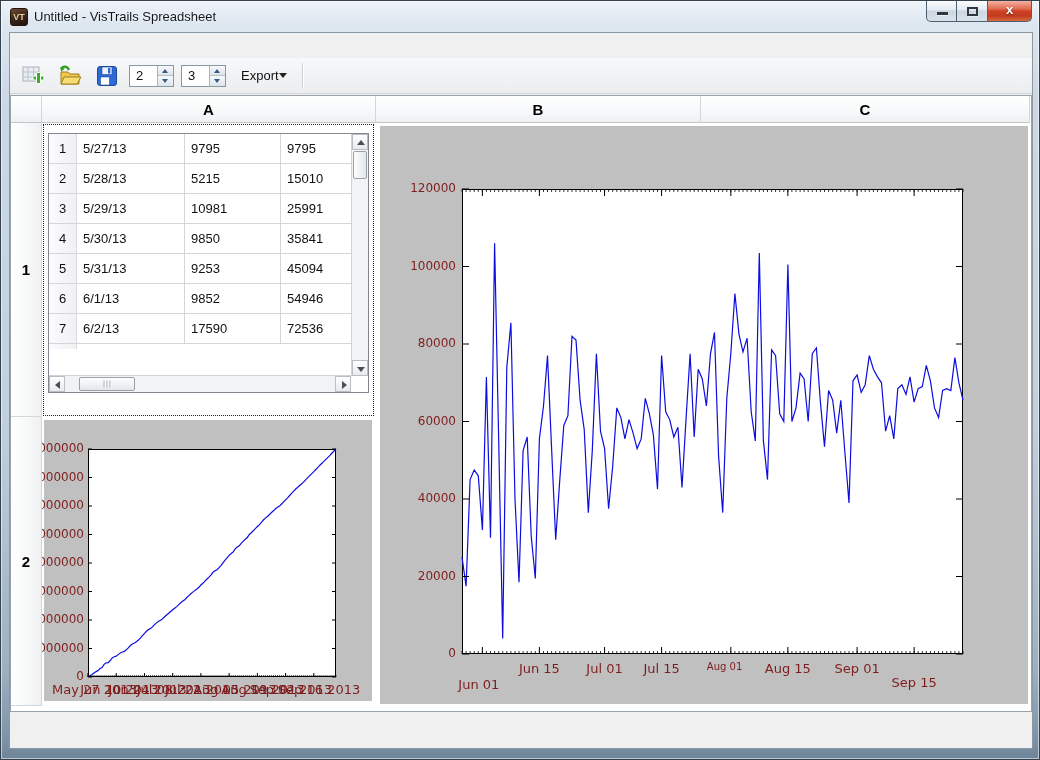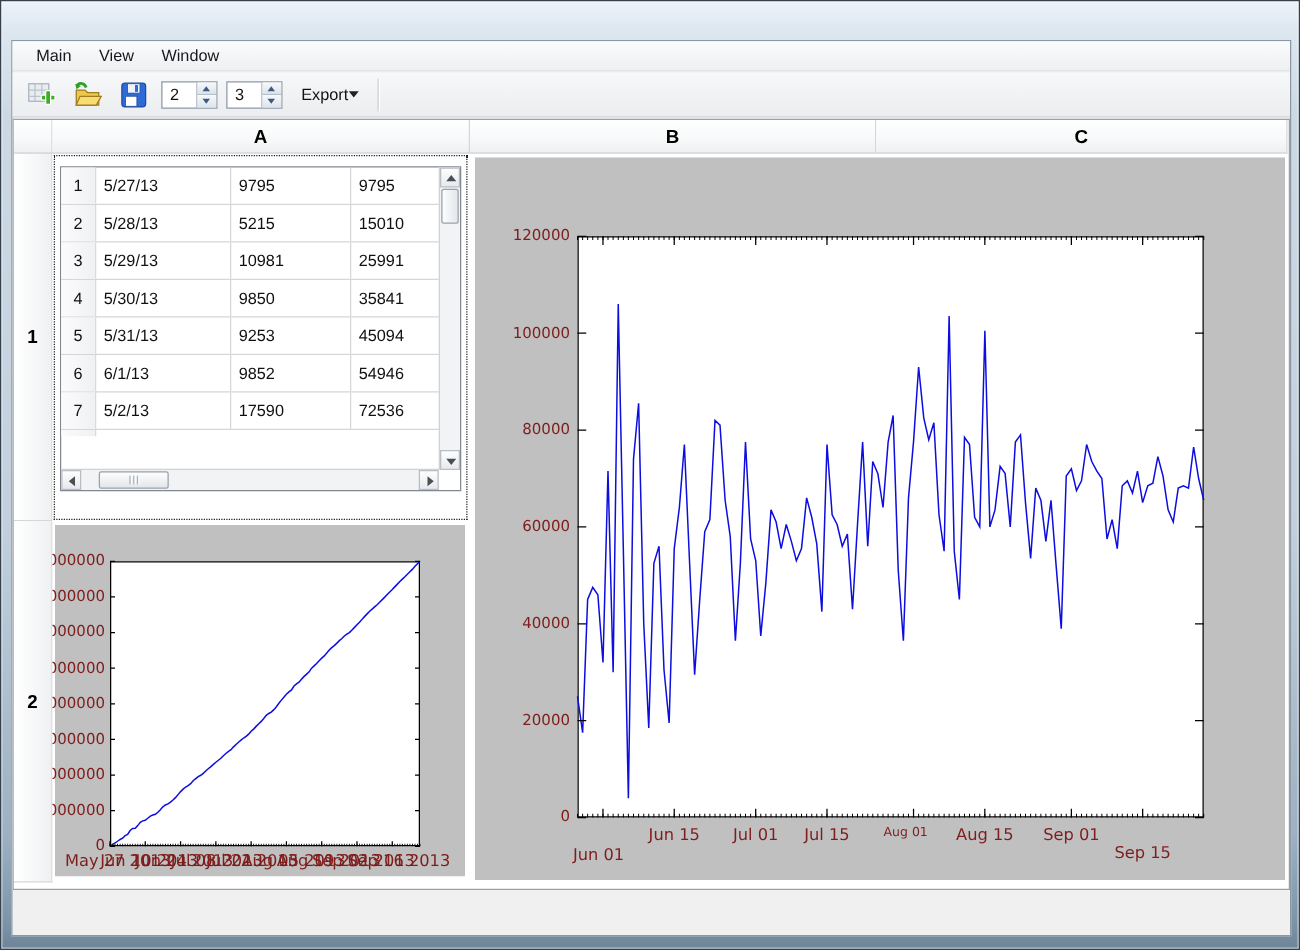--- a/index.html
+++ b/index.html
@@ -94,28 +94,38 @@
   .rgrip i { position:absolute; width:2px; height:2px; background:#9aa2aa; box-shadow:1px 1px 0 #fff; }
 
   
   .icon-art { width:24px; height:24px; display:block; }
 </style>
 </head>
 <body>
 
 <div class="window">
 
+  <div class="titlebar">
+    <span class="vt-icon">VT</span>
+    <span class="title-text">Untitled - VisTrails Spreadsheet</span>
+    <div class="winbtns">
+      <div class="winbtn min">
+          <span class="glyph-min"></span>
+        </div>
+      <div class="winbtn max">
+          <span class="glyph-max"></span>
+        </div>
+      <div class="winbtn close">
+          <span class="glyph-close">x</span>
+        </div>
+    </div>
+  </div>
 
   <div class="client">
 
-    <div class="menubar">
-      <span class="menu-item">Main</span>
-      <span class="menu-item">View</span>
-      <span class="menu-item">Window</span>
-    </div>
 
     <div class="toolbar">
       <div class="tool-btn">
         <svg class="icon-art" viewBox="0 0 24 24">
           <rect x="2" y="3" width="16" height="14" fill="#e9edf1" stroke="#a7b2bc"></rect>
           <path d="M2 8h16M2 13h16M7 3v14M12.5 3v14" stroke="#b9c3cc" fill="none"></path>
           <rect x="12" y="12" width="11" height="4" rx="1" fill="#3fae27" stroke="#ffffff"></rect>
           <rect x="15.5" y="8.5" width="4" height="11" rx="1" fill="#3fae27" stroke="#ffffff"></rect>
         </svg>
       </div>
@@ -199,21 +209,21 @@
                 <div class="qt-c qt-c3">45094</div>
               </div>
               <div class="qt-row">
                 <div class="qt-rn">6</div>
                 <div class="qt-c qt-c1">6/1/13</div>
                 <div class="qt-c qt-c2">9852</div>
                 <div class="qt-c qt-c3">54946</div>
               </div>
               <div class="qt-row">
                 <div class="qt-rn">7</div>
-                <div class="qt-c qt-c1">5/2/13</div>
+                <div class="qt-c qt-c1">6/2/13</div>
                 <div class="qt-c qt-c2">17590</div>
                 <div class="qt-c qt-c3">72536</div>
               </div>
             </div>
           <div style="height:5px;border-bottom:none;display:flex;">
             <div style="width:28px;background:linear-gradient(90deg,#fbfbfc,#f0f1f3);border-right:1px solid #d9dadc;"></div>
           </div>
           <div class="vsb">
             <div class="sb-btn" style="left:0;top:0;width:16px;height:16px;">
               <span class="arr" style="left:4px;top:5px;border-left:4px solid transparent;border-right:4px solid transparent;border-bottom:5px solid #4a4f55;"></span>

